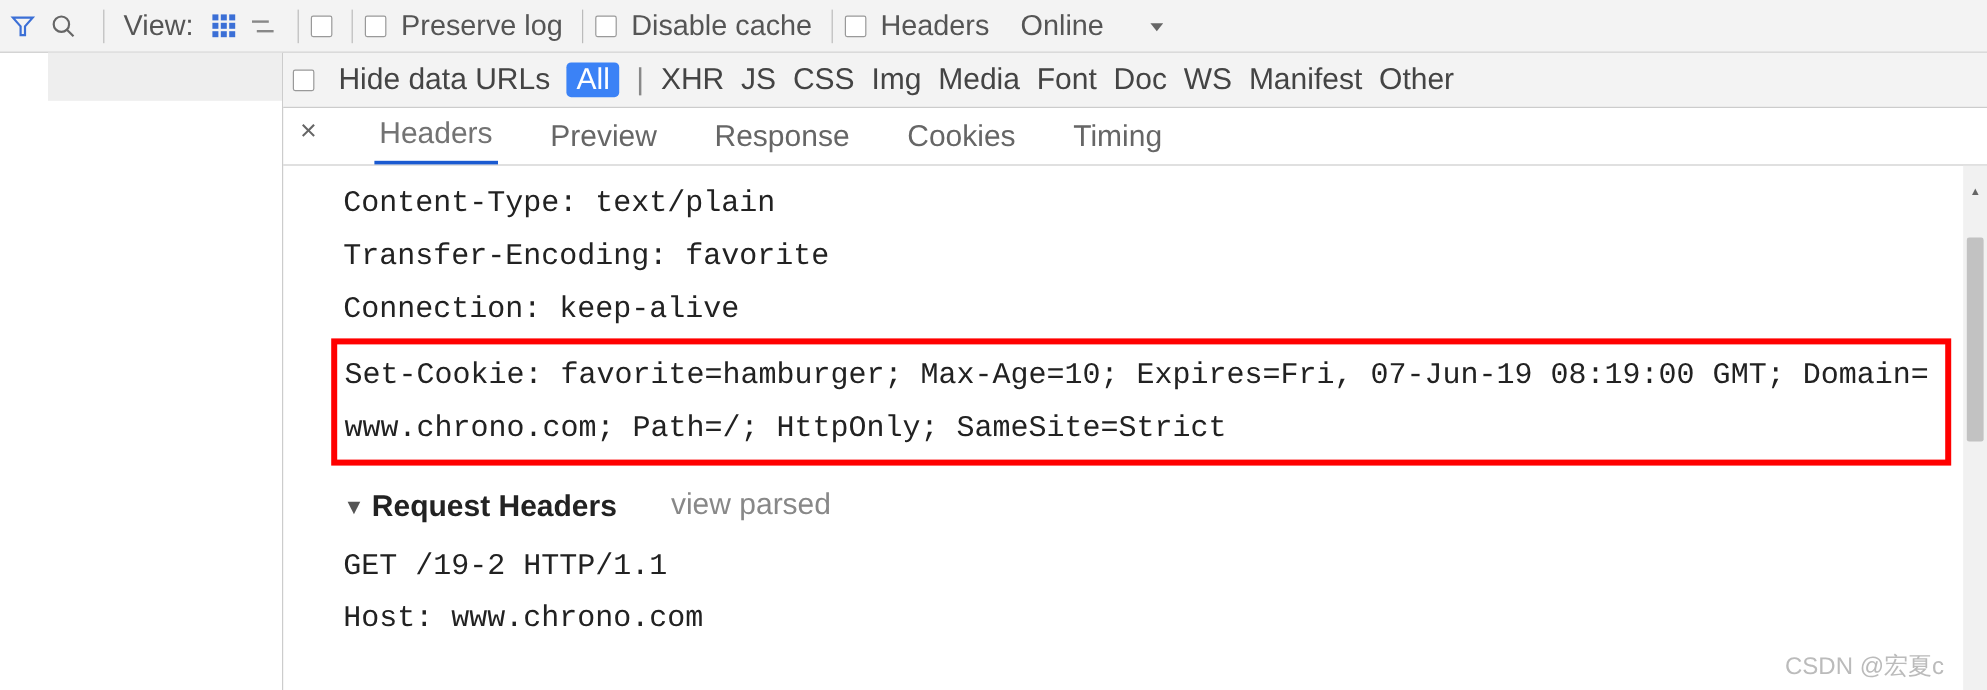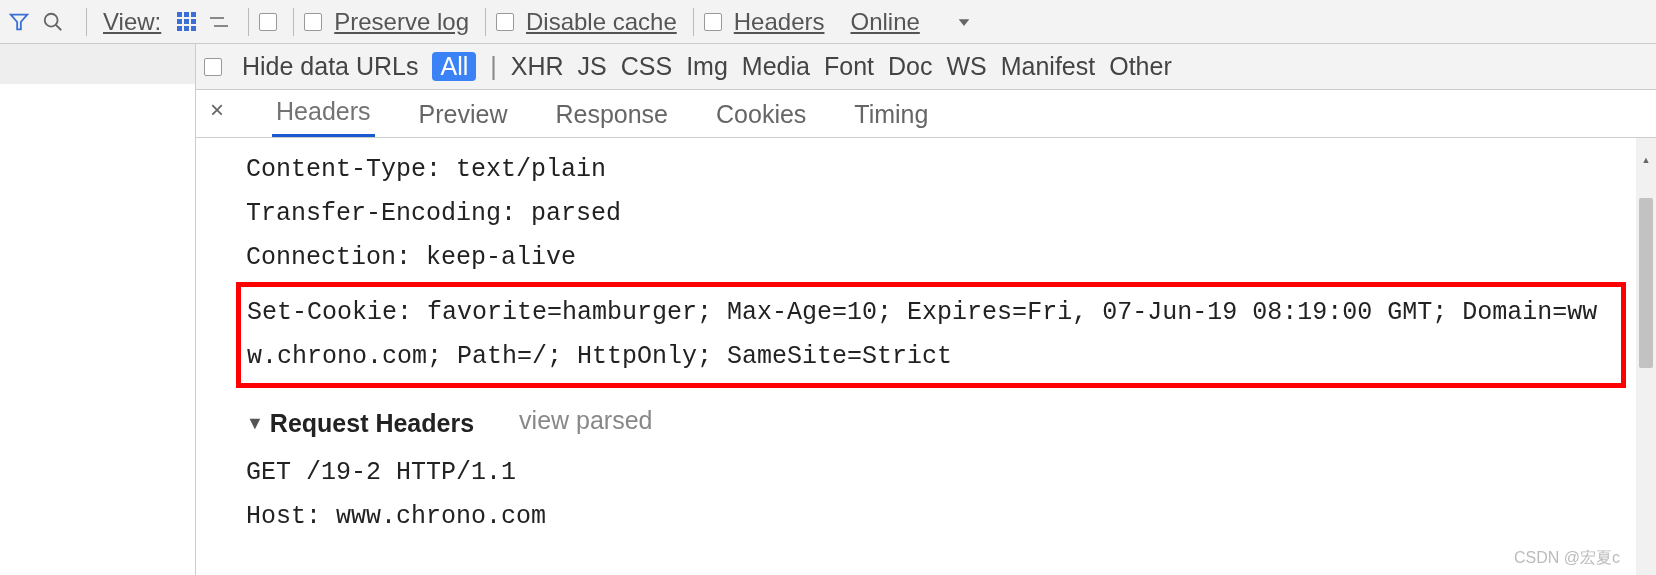--- a/index.html
+++ b/index.html
@@ -1,48 +1,48 @@
 <!DOCTYPE html>
 <html><head>
 <meta charset="utf-8">
 <style>
   * { box-sizing: border-box; }
   html, body { margin:0; padding:0; width:1656px; height:575px; font-family: "Segoe UI", Arial, sans-serif; color:#303030; background:#fff; overflow:hidden; }
-  .toolbar { height:44px; border-bottom:1px solid #ccc; display:flex; align-items:center; padding:10px 8px; background:#f3f3f3; font-size:24px; color:#555;text-decoration:underline; }
+  .toolbar { height:44px; border-bottom:1px solid #ccc; display:flex; align-items:center; padding:10px 8px; background:#f3f3f3; font-size:24px; color:#555; }
   .toolbar .icon { margin-right:12px; display:flex; align-items:center; justify-content:center; }
   .toolbar .sep { width:1px; height:28px; background:#bbb; margin:0 10px; }
   .toolbar .txt { margin:0 6px; color:#555; }
   .chk { width:18px; height:18px; border:1px solid #999; border-radius:2px; margin-right:6px; background:#fff; display:inline-block; }
   .view-icons { display:flex; align-items:center; gap:10px; margin:0 10px; }
   .view-icons .grid-icon { display:grid; grid-template-columns:repeat(3,5px); grid-template-rows:repeat(3,5px); gap:2px; }
   .view-icons .grid-icon span { background:#3b6fd6; }
   .view-icons .tree-icon { width:22px; height:18px; position:relative; }
   .view-icons .tree-icon::before, .view-icons .tree-icon::after { content:""; position:absolute; background:#888; height:2px; width:14px; }
   .view-icons .tree-icon::before { top:4px; left:4px; }
   .view-icons .tree-icon::after { top:12px; left:8px; }
-  .lower { display:flex; height:531px; }
+  .lower { display:flex; height:531px;padding-left:40px; }
   .side { width:196px; border-right:1px solid #ccc; background:#fff; }
   .side .row { height:40px; background:#eee; }
   .main { flex:1; display:flex; flex-direction:column; position:relative; }
   .filter-row { height:46px; display:flex; align-items:center; gap:14px; padding:6px 8px; font-size:25px; color:#444; border-bottom:1px solid #ccc; background:#f3f3f3; }
   .pill-all { background:#3b82f6; color:#fff; padding:0 8px; border-radius:4px; }
   .tabs { height:48px; display:flex; align-items:flex-end; gap:40px; padding:0 14px; border-bottom:1px solid #ccc; font-size:25px; color:#666; }
   .tab { padding:6px 4px 8px 4px; cursor:pointer; }
   .tab.active { color:#737373; border-bottom:3px solid #1a5ad1; }
   .close-x { color:#666; font-size:24px; padding:0 8px 8px 0; cursor:pointer; align-self:center; }
   .content { flex:1; padding:10px 40px 0 50px; font-family: Menlo, Consolas, "Courier New", monospace; font-size:25px; line-height:44px; color:#222; overflow:hidden; position:relative; }
   .hdr-line { white-space:pre; }
   .highlight { border:5px solid #ff0000; padding:4px 6px; margin:2px -10px; }
   .section-title { font-family:"Segoe UI",Arial,sans-serif; font-weight:bold; color:#222; display:inline-flex; align-items:center; gap:6px; }
   .section-title .tri { font-size:18px; color:#555; }
   .view-parsed { font-family:"Segoe UI",Arial,sans-serif; font-weight:normal; color:#888; margin-left:30px; }
   .scrollbar { position:absolute; right:0; top:0; bottom:0; width:20px; background:#f1f1f1; display:flex; flex-direction:column; align-items:center; }
   .scrollbar .arrow { font-size:14px; color:#666; height:20px; }
   .scrollbar .thumb { width:14px; background:#c2c2c2; border-radius:2px; flex:0 0 170px; margin-top:40px; }
-  .watermark { position:absolute; right:36px; bottom:6px; font-size:16px; color:#bbb; font-family:"Segoe UI",Arial,sans-serif; }
+  .watermark { position:absolute; right:36px; bottom:6px; font-size:20px; color:#bbb; font-family:"Segoe UI",Arial,sans-serif; }
 </style>
 </head>
 <body>
 
 <div class="toolbar">
   <span class="icon">
     <svg width="22" height="22" viewBox="0 0 24 24" fill="none" stroke="#3b6fd6" stroke-width="2">
         <polygon points="3 4 21 4 14 12 14 20 10 20 10 12 3 4"></polygon>
       </svg>
   </span>
@@ -113,21 +113,21 @@
       <span class="close-x">×</span>
       <span class="tab active">Headers</span>
       <span class="tab">Preview</span>
       <span class="tab">Response</span>
       <span class="tab">Cookies</span>
       <span class="tab">Timing</span>
     </div>
 
     <div class="content">
       <div class="hdr-line">Content-Type: text/plain</div>
-      <div class="hdr-line">Transfer-Encoding: parsed</div>
+      <div class="hdr-line">Transfer-Encoding: favorite</div>
       <div class="hdr-line">Connection: keep-alive</div>
       <div class="highlight">
         <div class="hdr-line" style="white-space:normal;word-break:break-all">Set-Cookie: favorite=hamburger; Max-Age=10; Expires=Fri, 07-Jun-19 08:19:00 GMT; Domain=www.chrono.com; Path=/; HttpOnly; SameSite=Strict</div>
       </div>
       <div style="margin-top:10px">
         <span class="section-title">
           <span class="tri">▼</span>
           <span>Request Headers</span>
         </span>
         <span class="view-parsed">view parsed</span>

